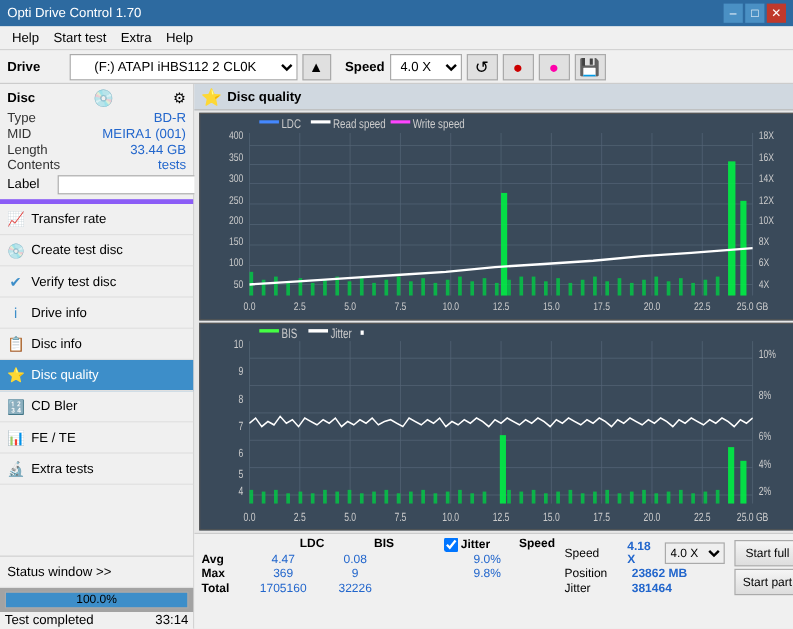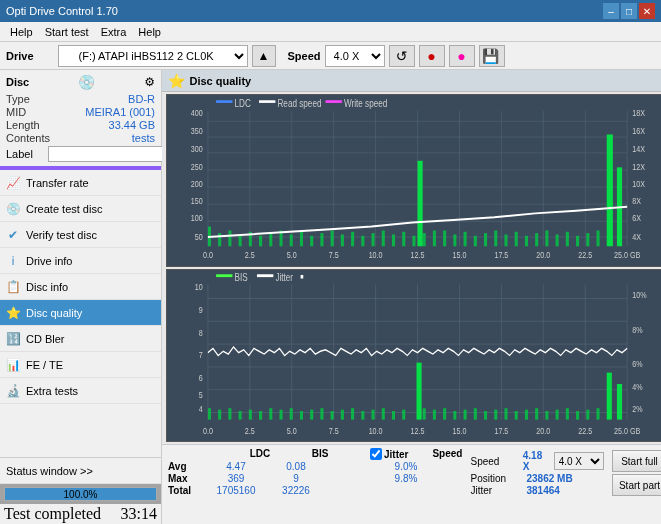--- a/index.html
+++ b/index.html
@@ -199,22 +199,21 @@
       left: 50%;
       top: 50%;
       transform: translate(-50%, -50%);
       font-size: 10px;
       color: #000;
     }
     .status-text-row {
       display: flex;
       justify-content: space-between;
       padding: 1px 4px;
-      font-size: 16px;
-      font-family: Liberation Serif, serif;
+      font-size: 11px;
     }
 
     
     .right-panel {
       flex: 1;
       background: #e8e8e8;
       display: flex;
       flex-direction: column;
     }
 

